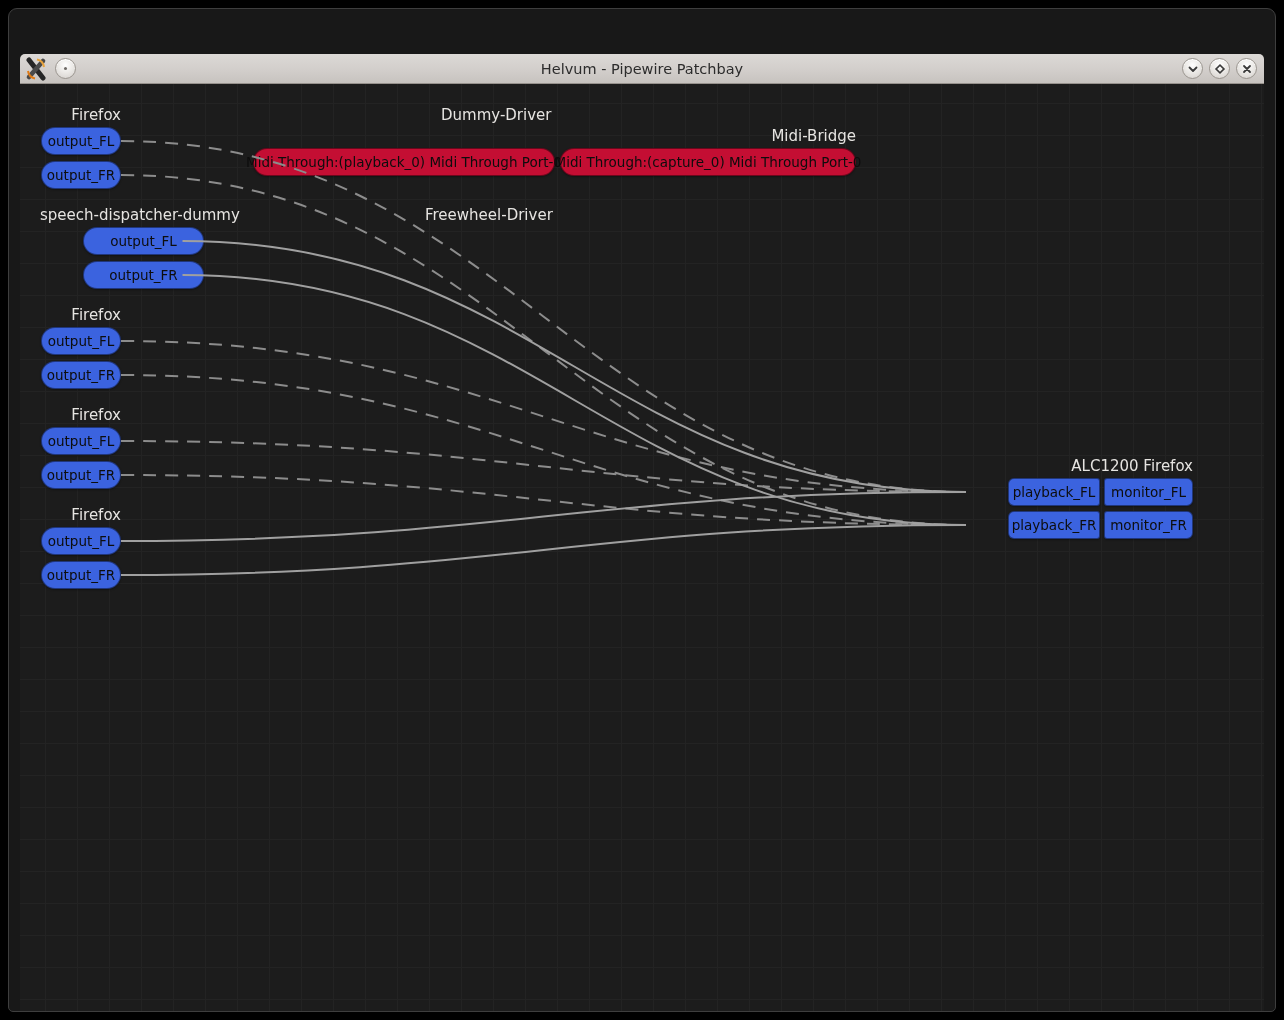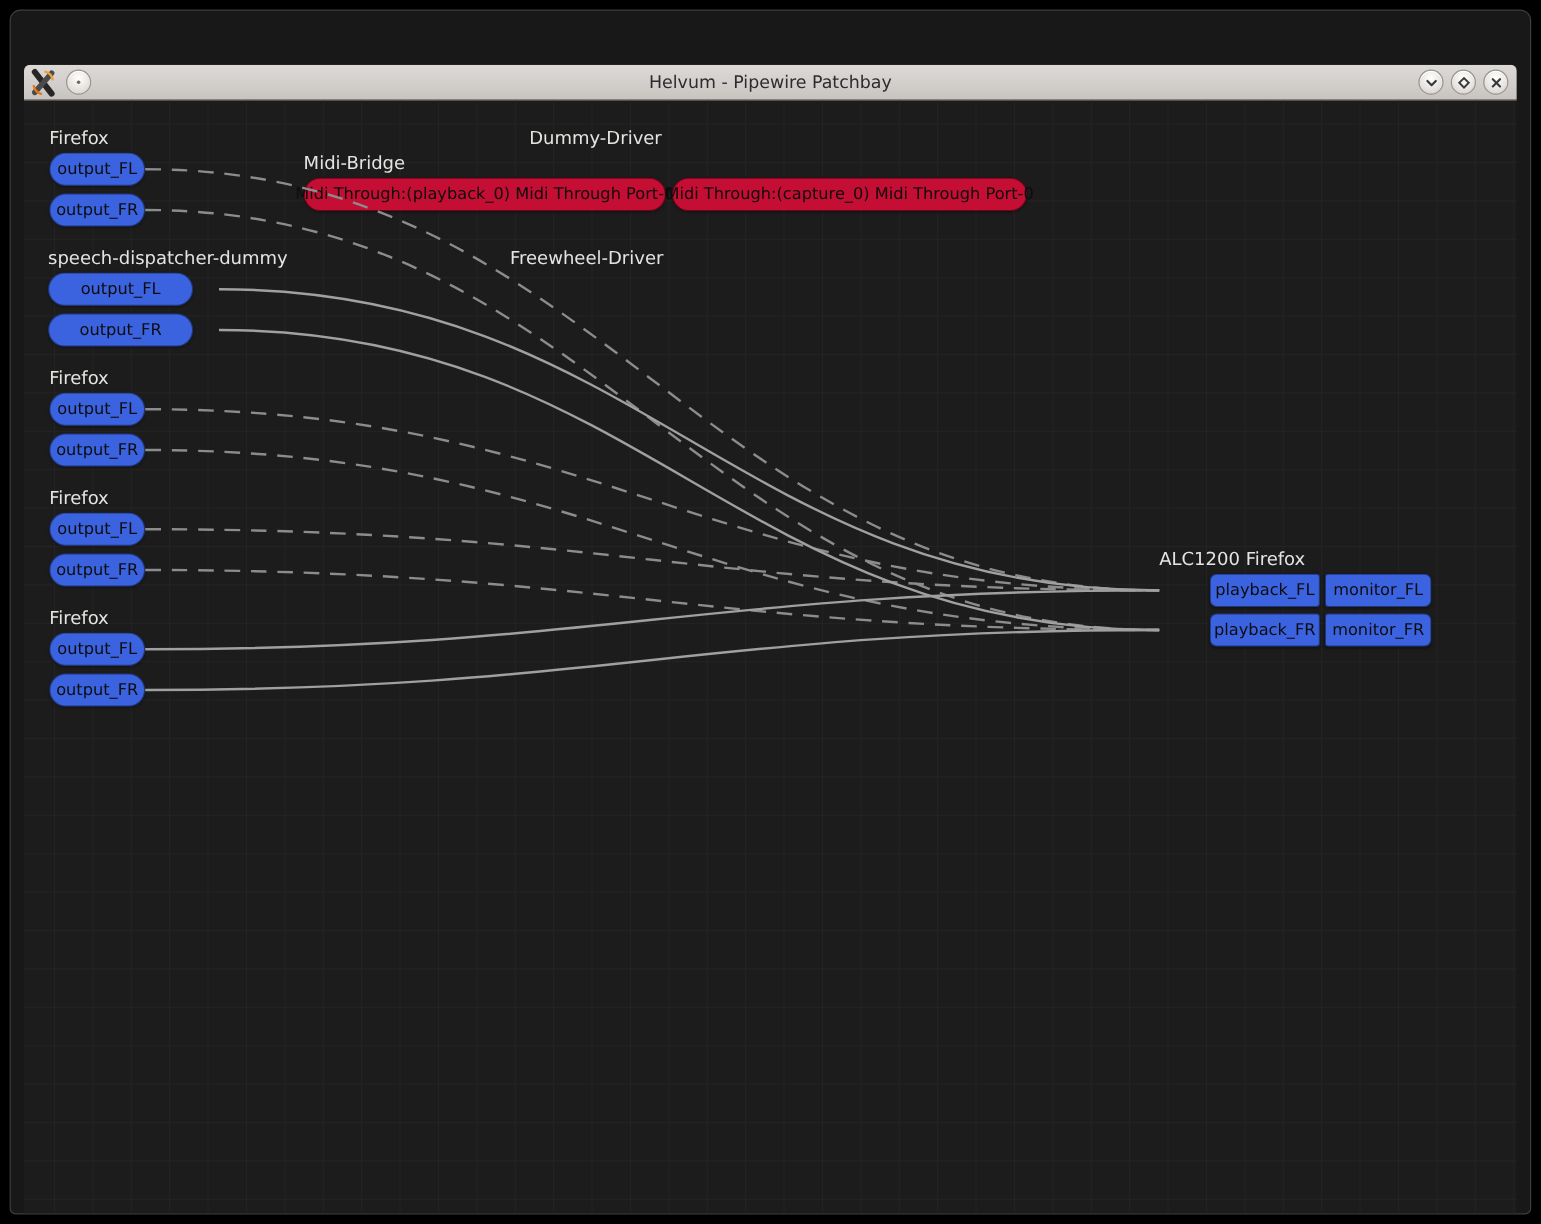--- a/index.html
+++ b/index.html
@@ -17,21 +17,21 @@
     border:1px solid #9a958f;display:flex;align-items:center;justify-content:center;
     box-shadow:inset 0 1px 0 #fff;}
   .tb-circle svg{display:block;}
   .menu-dot{width:3px;height:3px;border-radius:50%;background:#6e6a66;}
   .canvas{position:relative;width:1244px;height:944px;background-color:#1c1c1c;
     background-image:linear-gradient(#232323 1px,transparent 1px),
                      linear-gradient(90deg,#232323 1px,transparent 1px);
     background-size:32px 32px;background-position:-7px -13px;overflow:hidden;}
   .bottom-frame{height:17px;margin:0 -11px;
     background:linear-gradient(180deg,#222 0%,#2e2d2c 30%,#575451 62%,#8b8783 82%,#b6b2ae 100%);}
-  .node{position:absolute;display:flex;flex-direction:column;align-items:flex-start;z-index:1;}
+  .node{position:absolute;display:flex;flex-direction:column;align-items:flex-end;z-index:1;}
   .node-label{font-size:15px;color:#e6e4e1;line-height:17px;margin-bottom:3px;white-space:nowrap;}
   .ports-col{display:flex;flex-direction:column;gap:6px;}
   .ports-row{display:flex;flex-direction:row;gap:5px;}
   .ports-grid{display:grid;grid-template-columns:92px 89px;grid-auto-rows:28px;gap:5px 4px;margin-left:42px;}
   .port{box-sizing:border-box;height:28px;display:flex;align-items:center;justify-content:center;
     font-size:13.5px;color:#0d0d0d;border-radius:14px;white-space:nowrap;
     border:1px solid rgba(0,0,0,.45);box-shadow:0 1px 2px rgba(0,0,0,.35);}
   .port-audio{background:#3b63df;}
   .port-midi{background:#c40e33;padding:0 10px;}
   .w80{width:80px}.w121{width:121px}.w302{width:302px}.w296{width:296px}

